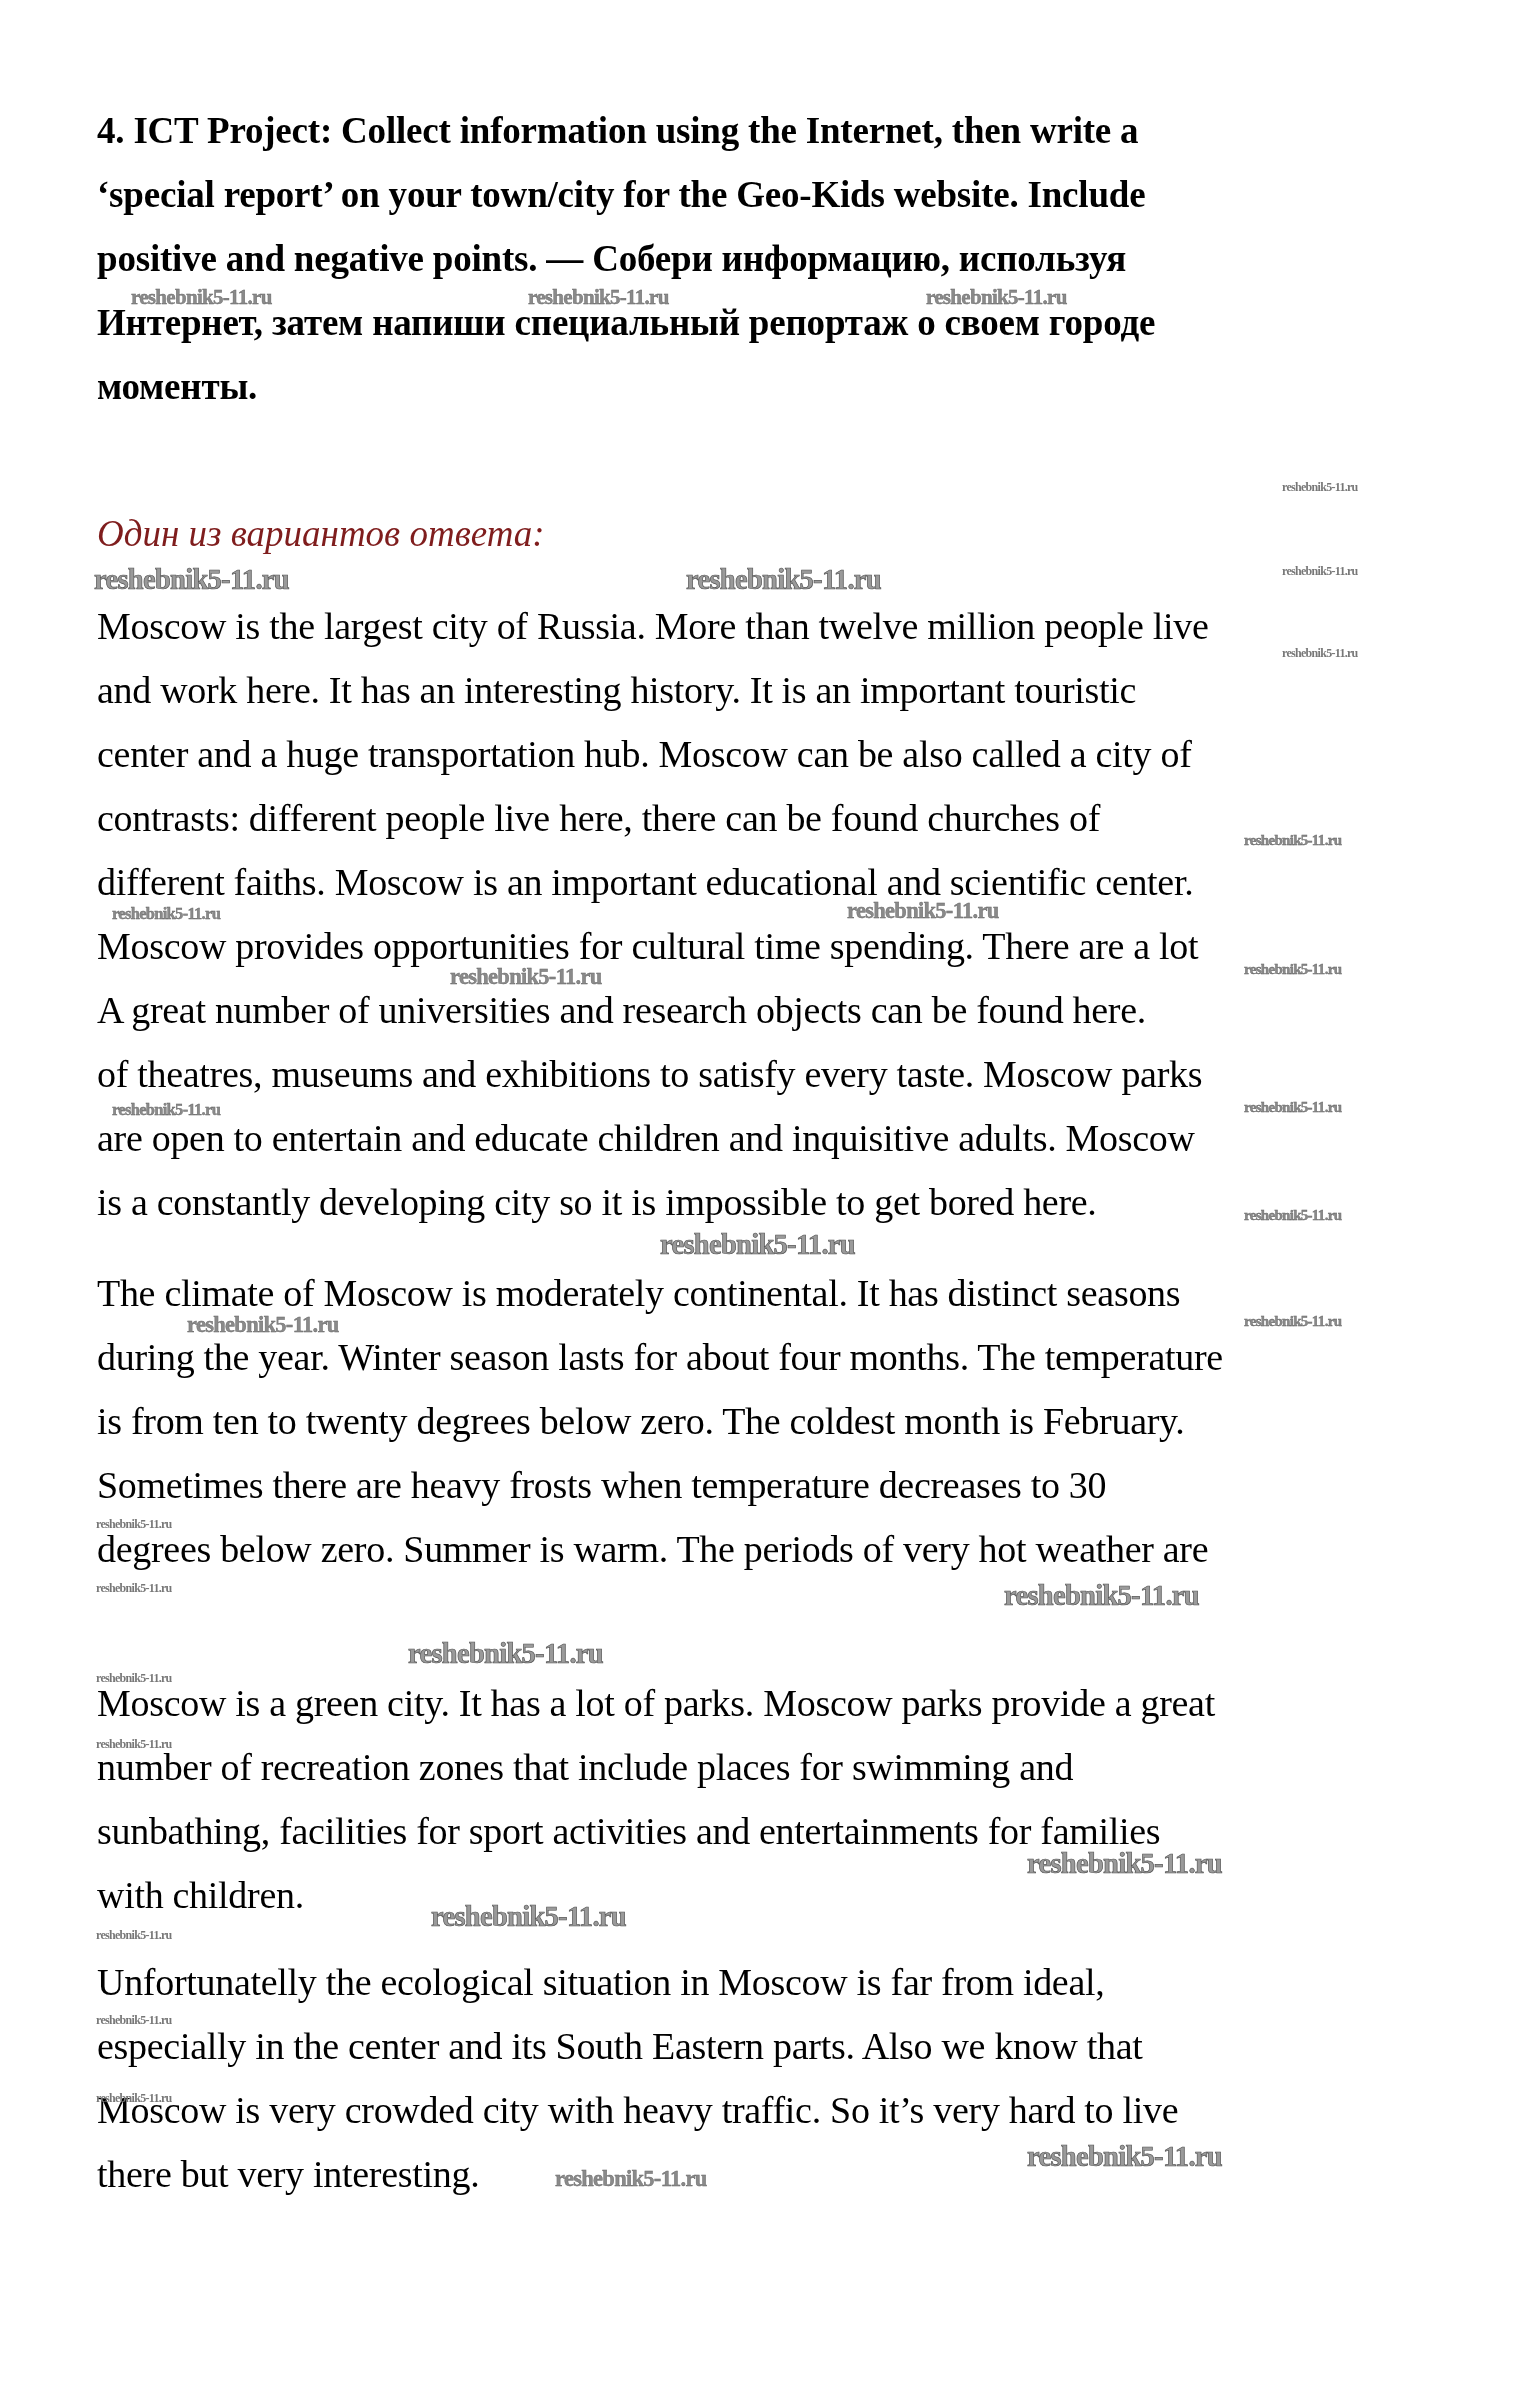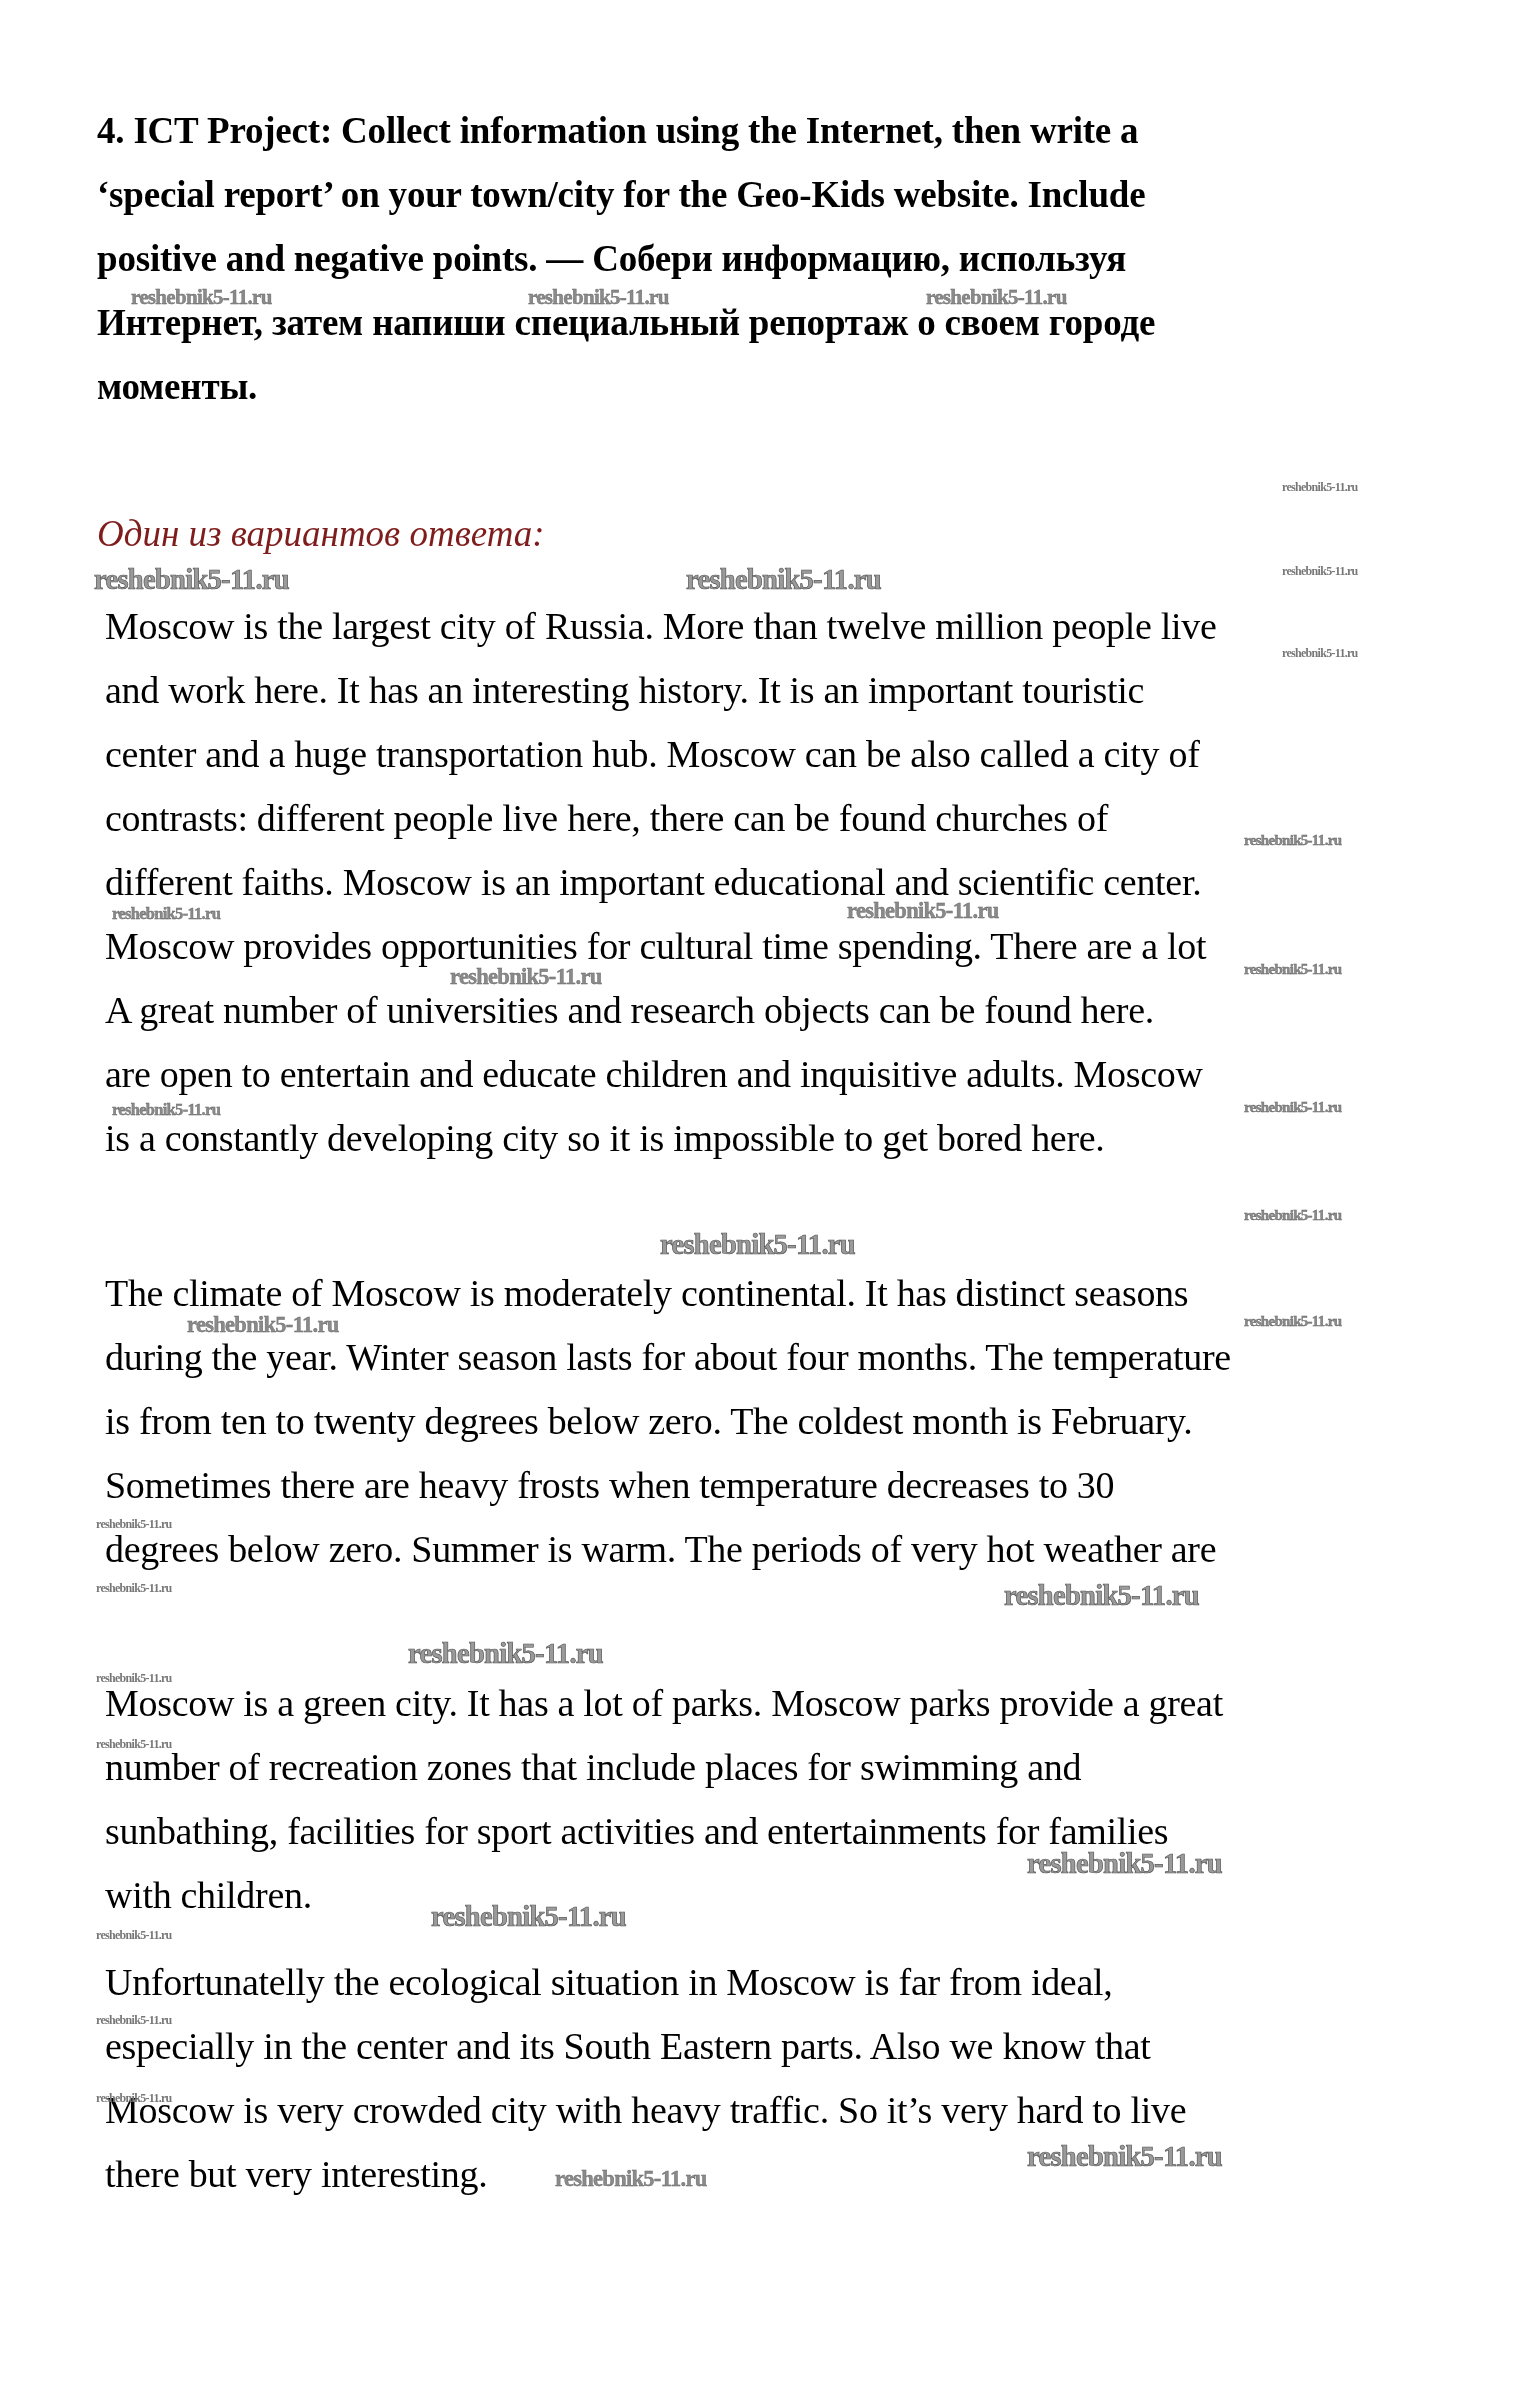--- a/index.html
+++ b/index.html
@@ -1,21 +1,21 @@
 <!DOCTYPE html>
 <html style="font-size:12px"><head>
 <meta charset="utf-8">
 <style>
   html, body { margin:0; padding:0; background:#ffffff; }
   body { width:1539px; height:2389px; position:relative; overflow:hidden; font-family:"Liberation Serif", "DejaVu Serif", serif; color:#000; }
   .page { position:absolute; left:0; top:0; width:1539px; height:2389px; }
   .task { position:absolute; left:97px; top:99px; width:1319px; font-weight:bold; font-size:37px; line-height:64px; letter-spacing:-0.2px; }
   .answer-label { position:absolute; left:97px; top:511px; font-style:italic; font-size:37px; line-height:45px; color:#7f1d1d; }
   .para { position:absolute; left:97px; width:1319px; font-size:38px; line-height:64px; letter-spacing:-0.3px; }
-  .para span.line { display:block; white-space:nowrap;margin-left:8px; }
+  .para span.line { display:block; white-space:nowrap; }
   .wm { position:absolute; font-family:"Liberation Serif", "DejaVu Serif", serif; font-weight:bold; white-space:nowrap; color:#9a9a9a; -webkit-text-stroke:0.7px #555; letter-spacing:-0.7px; }
   .wm.lg { font-size:28.5px; }
   .wm.md { font-size:21px; color:#8a8a8a; -webkit-text-stroke:0.4px #666; }
   .wm.sm { font-size:12px; color:#777; -webkit-text-stroke:0; }
 </style>
 </head>
 <body>
 
 <div class="page">
 
@@ -30,20 +30,21 @@
   <div class="answer-label">Один из вариантов ответа:</div>
 
   <div class="para" style="top:594px;">
     <span class="line">Moscow is the largest city of Russia. More than twelve million people live</span>
     <span class="line">and work here. It has an interesting history. It is an important touristic</span>
     <span class="line">center and a huge transportation hub. Moscow can be also called a city of</span>
     <span class="line">contrasts: different people live here, there can be found churches of</span>
     <span class="line">different faiths. Moscow is an important educational and scientific center.</span>
     <span class="line">Moscow provides opportunities for cultural time spending. There are a lot</span>
     <span class="line">A great number of universities and research objects can be found here.</span>
+    <span class="line">of theatres, museums and exhibitions to satisfy every taste. Moscow parks</span>
     <span class="line">are open to entertain and educate children and inquisitive adults. Moscow</span>
     <span class="line">is a constantly developing city so it is impossible to get bored here.</span>
   </div>
 
   <div class="para" style="top:1261px;">
     <span class="line">The climate of Moscow is moderately continental. It has distinct seasons</span>
     <span class="line">during the year.  Winter season lasts for about four months. The temperature</span>
     <span class="line">is from ten to twenty degrees below zero. The coldest month is February.</span>
     <span class="line">Sometimes there are heavy frosts when temperature decreases to 30</span>
     <span class="line">degrees below zero. Summer is warm. The periods of very hot weather are</span>

